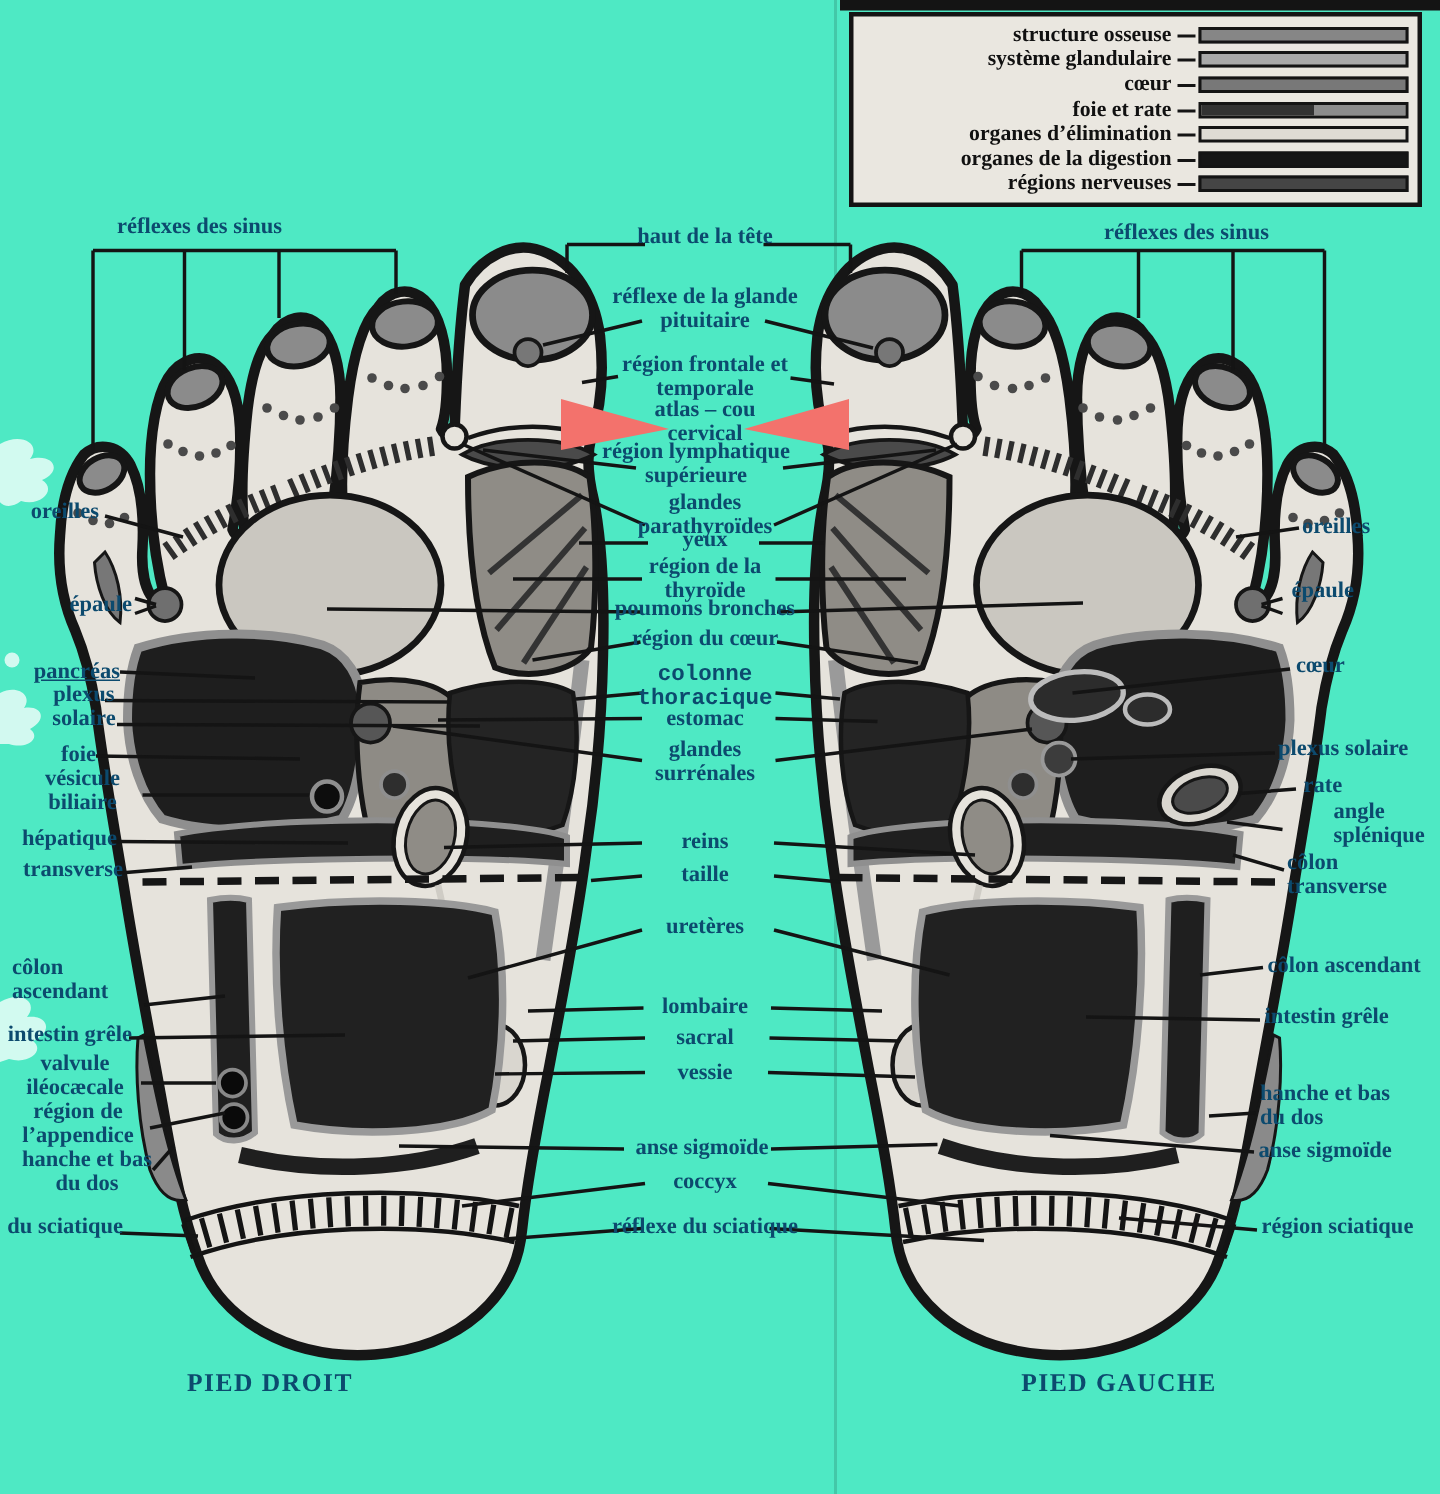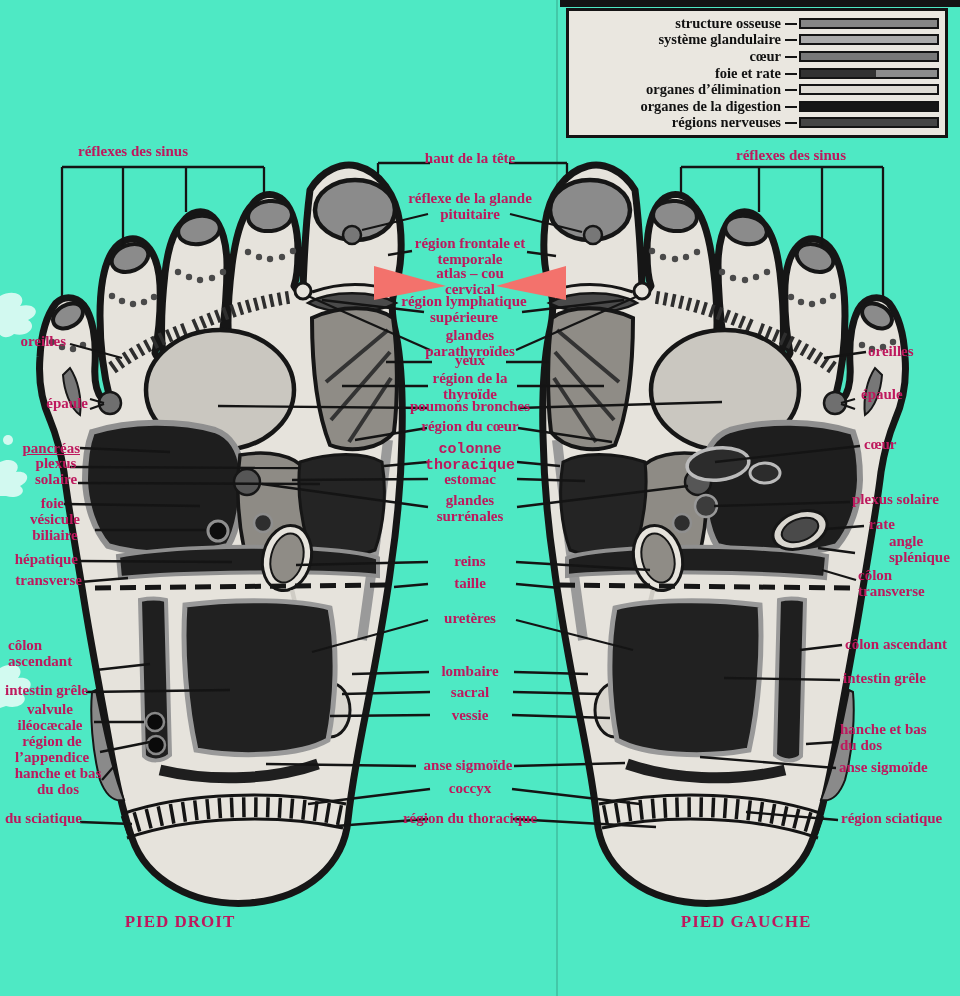--- a/index.html
+++ b/index.html
@@ -1,20 +1,20 @@
 <!DOCTYPE html>
 <html><head>
 <meta charset="utf-8">
 <style>
   html,body{margin:0;padding:0;background:#222;}
   .canvas{position:relative;width:960px;height:996px;background:#4ee9c4;overflow:hidden;
           font-family:"Liberation Serif","DejaVu Serif",serif;}
   svg{position:absolute;left:0;top:0;}
   .lbl{position:absolute;z-index:3;font-weight:bold;font-size:15px;line-height:1.07;
-       color:#be185d;white-space:nowrap;}
+       color:#0c4a6e;white-space:nowrap;}
   .wrap{white-space:normal;}
   .ctr{text-align:center;}
   .rt{text-align:right;}
   .title{font-size:17px;letter-spacing:1px;font-weight:600;transform:translateX(-50%);}
   .cc{transform:translateX(-50%);text-align:center;}
   
   .legend{position:absolute;left:566px;top:8px;width:382px;height:130px;z-index:3;
           background:#eae7e0;border:3px solid #141414;box-sizing:border-box;
           display:flex;flex-direction:column;justify-content:center;padding:2px 6px;}
   .leg-row{display:flex;align-items:center;height:16.6px;}
@@ -315,21 +315,21 @@
 <div class="lbl cc" style="left:470px;top:471px;">estomac</div>
 <div class="lbl cc wrap" style="left:470px;top:492px;width:96px;">glandes surrénales</div>
 <div class="lbl cc" style="left:470px;top:553px;">reins</div>
 <div class="lbl cc" style="left:470px;top:575px;">taille</div>
 <div class="lbl cc" style="left:470px;top:610px;">uretères</div>
 <div class="lbl cc" style="left:470px;top:663px;">lombaire</div>
 <div class="lbl cc" style="left:470px;top:684px;">sacral</div>
 <div class="lbl cc" style="left:470px;top:707px;">vessie</div>
 <div class="lbl cc" style="left:468px;top:757px;">anse sigmoïde</div>
 <div class="lbl cc" style="left:470px;top:780px;">coccyx</div>
-<div class="lbl cc" style="left:470px;top:810px;">région du thoracique</div>
+<div class="lbl cc" style="left:470px;top:810px;">réflexe du sciatique</div>
 
 <div class="lbl" style="left:78px;top:143px;">réflexes des sinus</div>
 <div class="lbl rt" style="right:894px;top:333px;">oreilles</div>
 <div class="lbl rt" style="right:872px;top:395px;">épaule</div>
 <div class="lbl rt" style="right:880px;top:440px;text-decoration:underline;">pancréas</div>
 <div class="lbl ctr wrap" style="right:872px;top:455px;width:64px;">plexus solaire</div>
 <div class="lbl rt" style="right:896px;top:495px;">foie</div>
 <div class="lbl ctr wrap" style="right:866px;top:511px;width:78px;">vésicule biliaire</div>
 <div class="lbl rt" style="right:882px;top:551px;">hépatique</div>
 <div class="lbl rt" style="right:878px;top:572px;text-align:right;">transverse</div>

